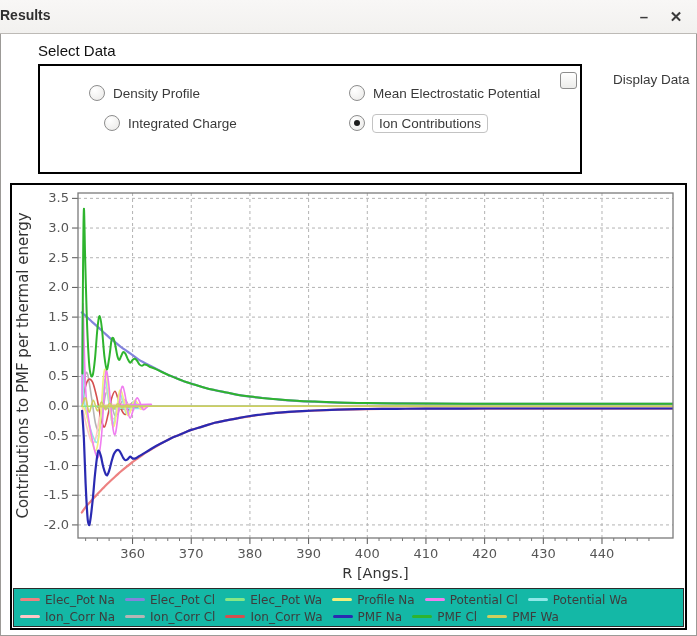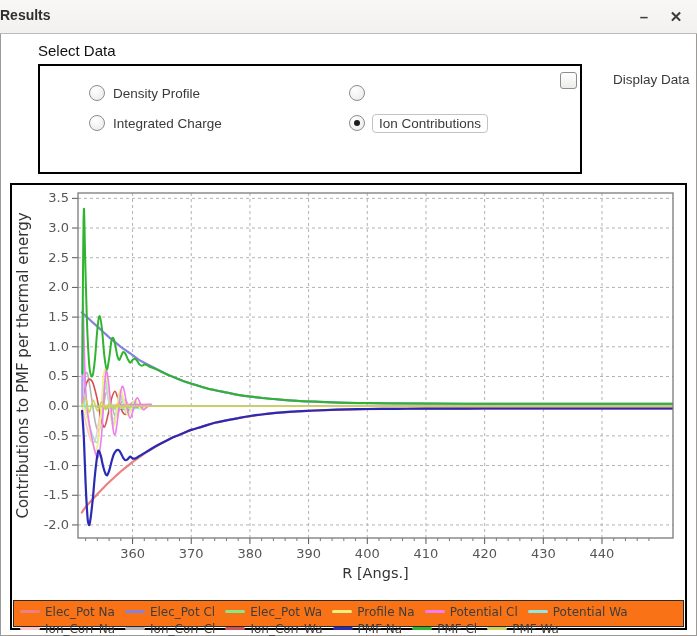--- a/index.html
+++ b/index.html
@@ -29,22 +29,22 @@
   .radio-label{margin-left:8px;font-size:13.5px;color:#3a3a3a;white-space:nowrap;}
   .radio-label.focused{border:1px solid #c3c3c3;border-radius:4px;padding:1px 6px;margin-left:7px;}
   .display-data{position:absolute;left:560px;top:72px;display:flex;align-items:flex-start;gap:28px;}
   .checkbox{width:15px;height:15px;border:1px solid #8d8d8d;border-radius:3px;
             background:linear-gradient(#ffffff,#ececea);flex:0 0 auto;}
   .checkbox-label{margin-left:8px;font-size:13.5px;color:#3a3a3a;white-space:nowrap;}
   
   .chart-panel{position:absolute;left:10px;top:183px;width:677px;height:447px;
                border:2px solid #000;background:#fff;box-sizing:border-box;}
   .chart-svg{display:block;}
-  .legend-box{position:absolute;left:1px;right:1px;bottom:1px;height:27px;
-              border:1px solid #2b2b2b;background:#f97316;box-sizing:border-box;
+  .legend-box{position:absolute;left:1px;right:1px;bottom:1px;height:39px;
+              border:1px solid #2b2b2b;background:#14b8a6;box-sizing:border-box;
               padding:2px 4px 4px 6px;font-family:"DejaVu Sans","Liberation Sans",sans-serif;}
   .legend-row{display:flex;align-items:center;height:17px;gap:10px;}
   .legend-item{display:flex;align-items:center;white-space:nowrap;}
   .legend-swatch{display:inline-block;width:20px;height:0;border-top:3px solid #000;
                  margin-right:5px;border-radius:2px;}
   .legend-label{font-size:12px;color:#3d3d3d;}
 </style>
 </head>
 <body>
 
@@ -56,26 +56,27 @@
     <span class="tb-btn tb-close">✕</span>
   </div>
 
   <div class="select-title">Select Data</div>
 
   <div class="groupbox">
     <div class="radio-row" style="left:49px;top:17px;">
       <span class="radio-circle"></span>
       <span class="radio-label">Density Profile</span>
     </div>
-    <div class="radio-row" style="left:49px;top:47px;">
+    <div class="radio-row" style="left:64px;top:47px;">
       <span class="radio-circle"></span>
       <span class="radio-label">Integrated Charge</span>
     </div>
     <div class="radio-row" style="left:309px;top:17px;">
       <span class="radio-circle"></span>
+      <span class="radio-label">Mean Electrostatic Potential</span>
     </div>
     <div class="radio-row" style="left:309px;top:47px;">
       <span class="radio-circle selected"></span>
       <span class="radio-label focused">Ion Contributions</span>
     </div>
   </div>
 
   <div class="display-data">
     <span class="checkbox"></span>
     <span class="checkbox-label">Display Data</span>

